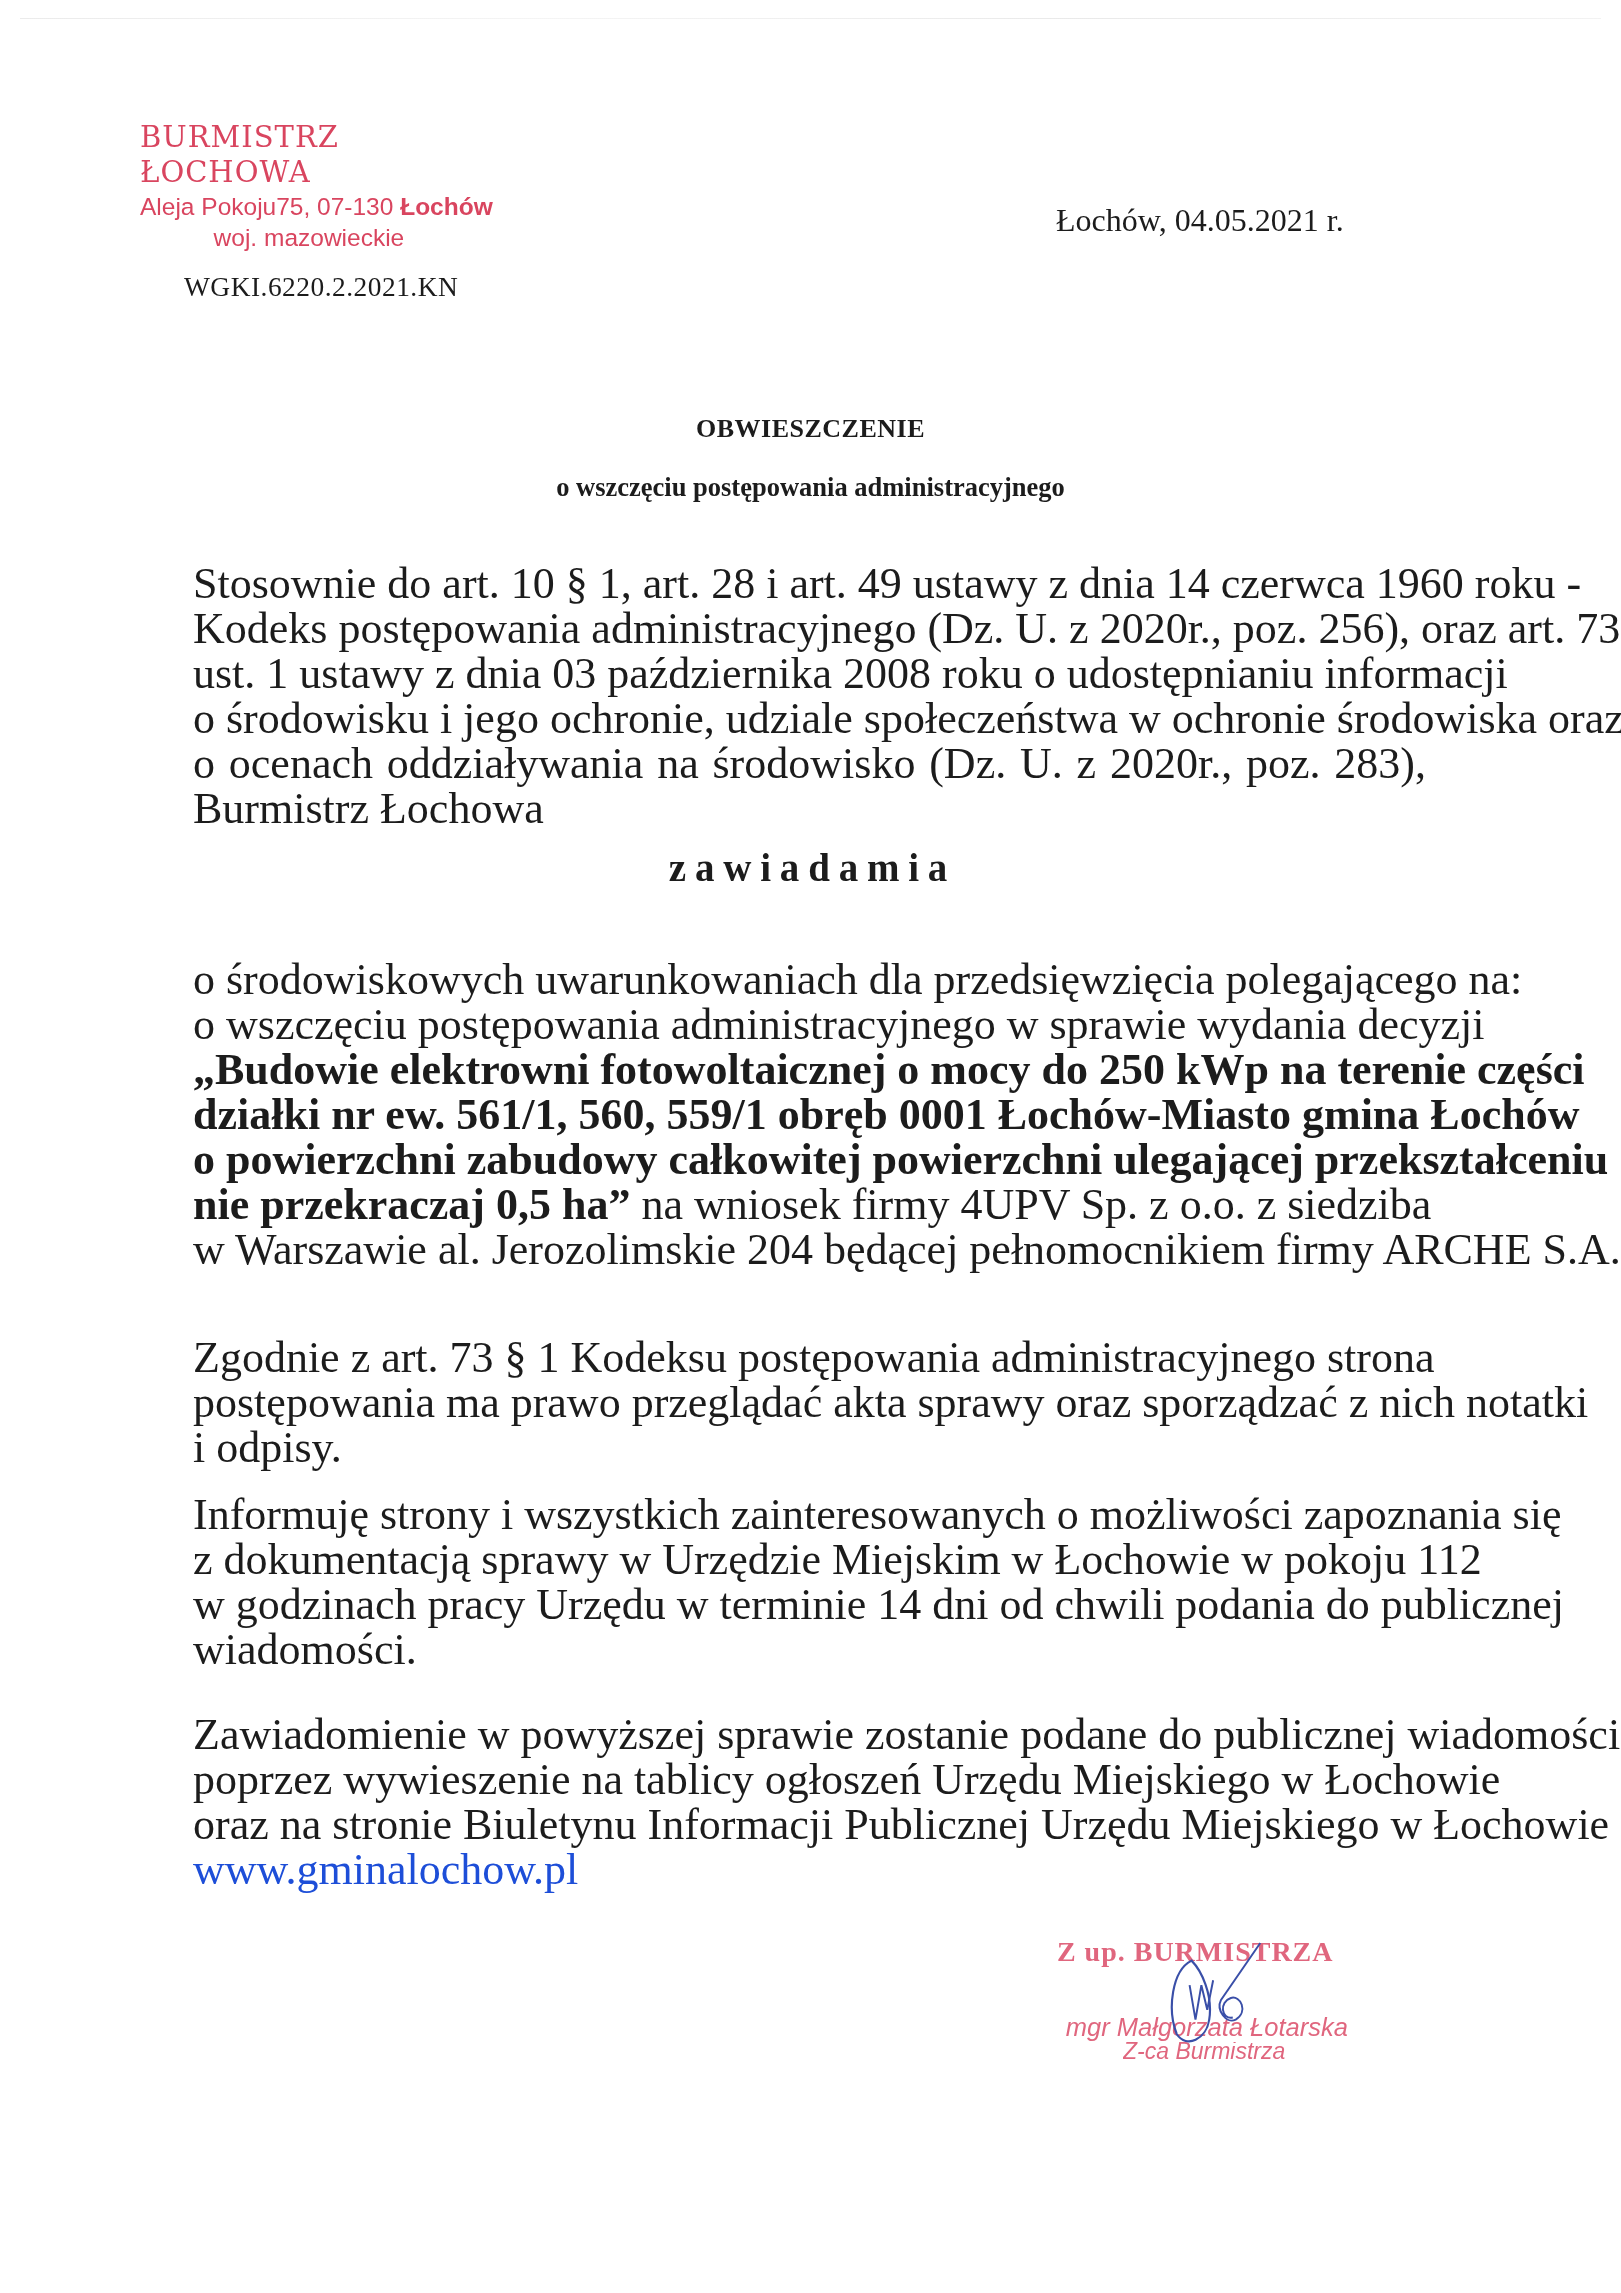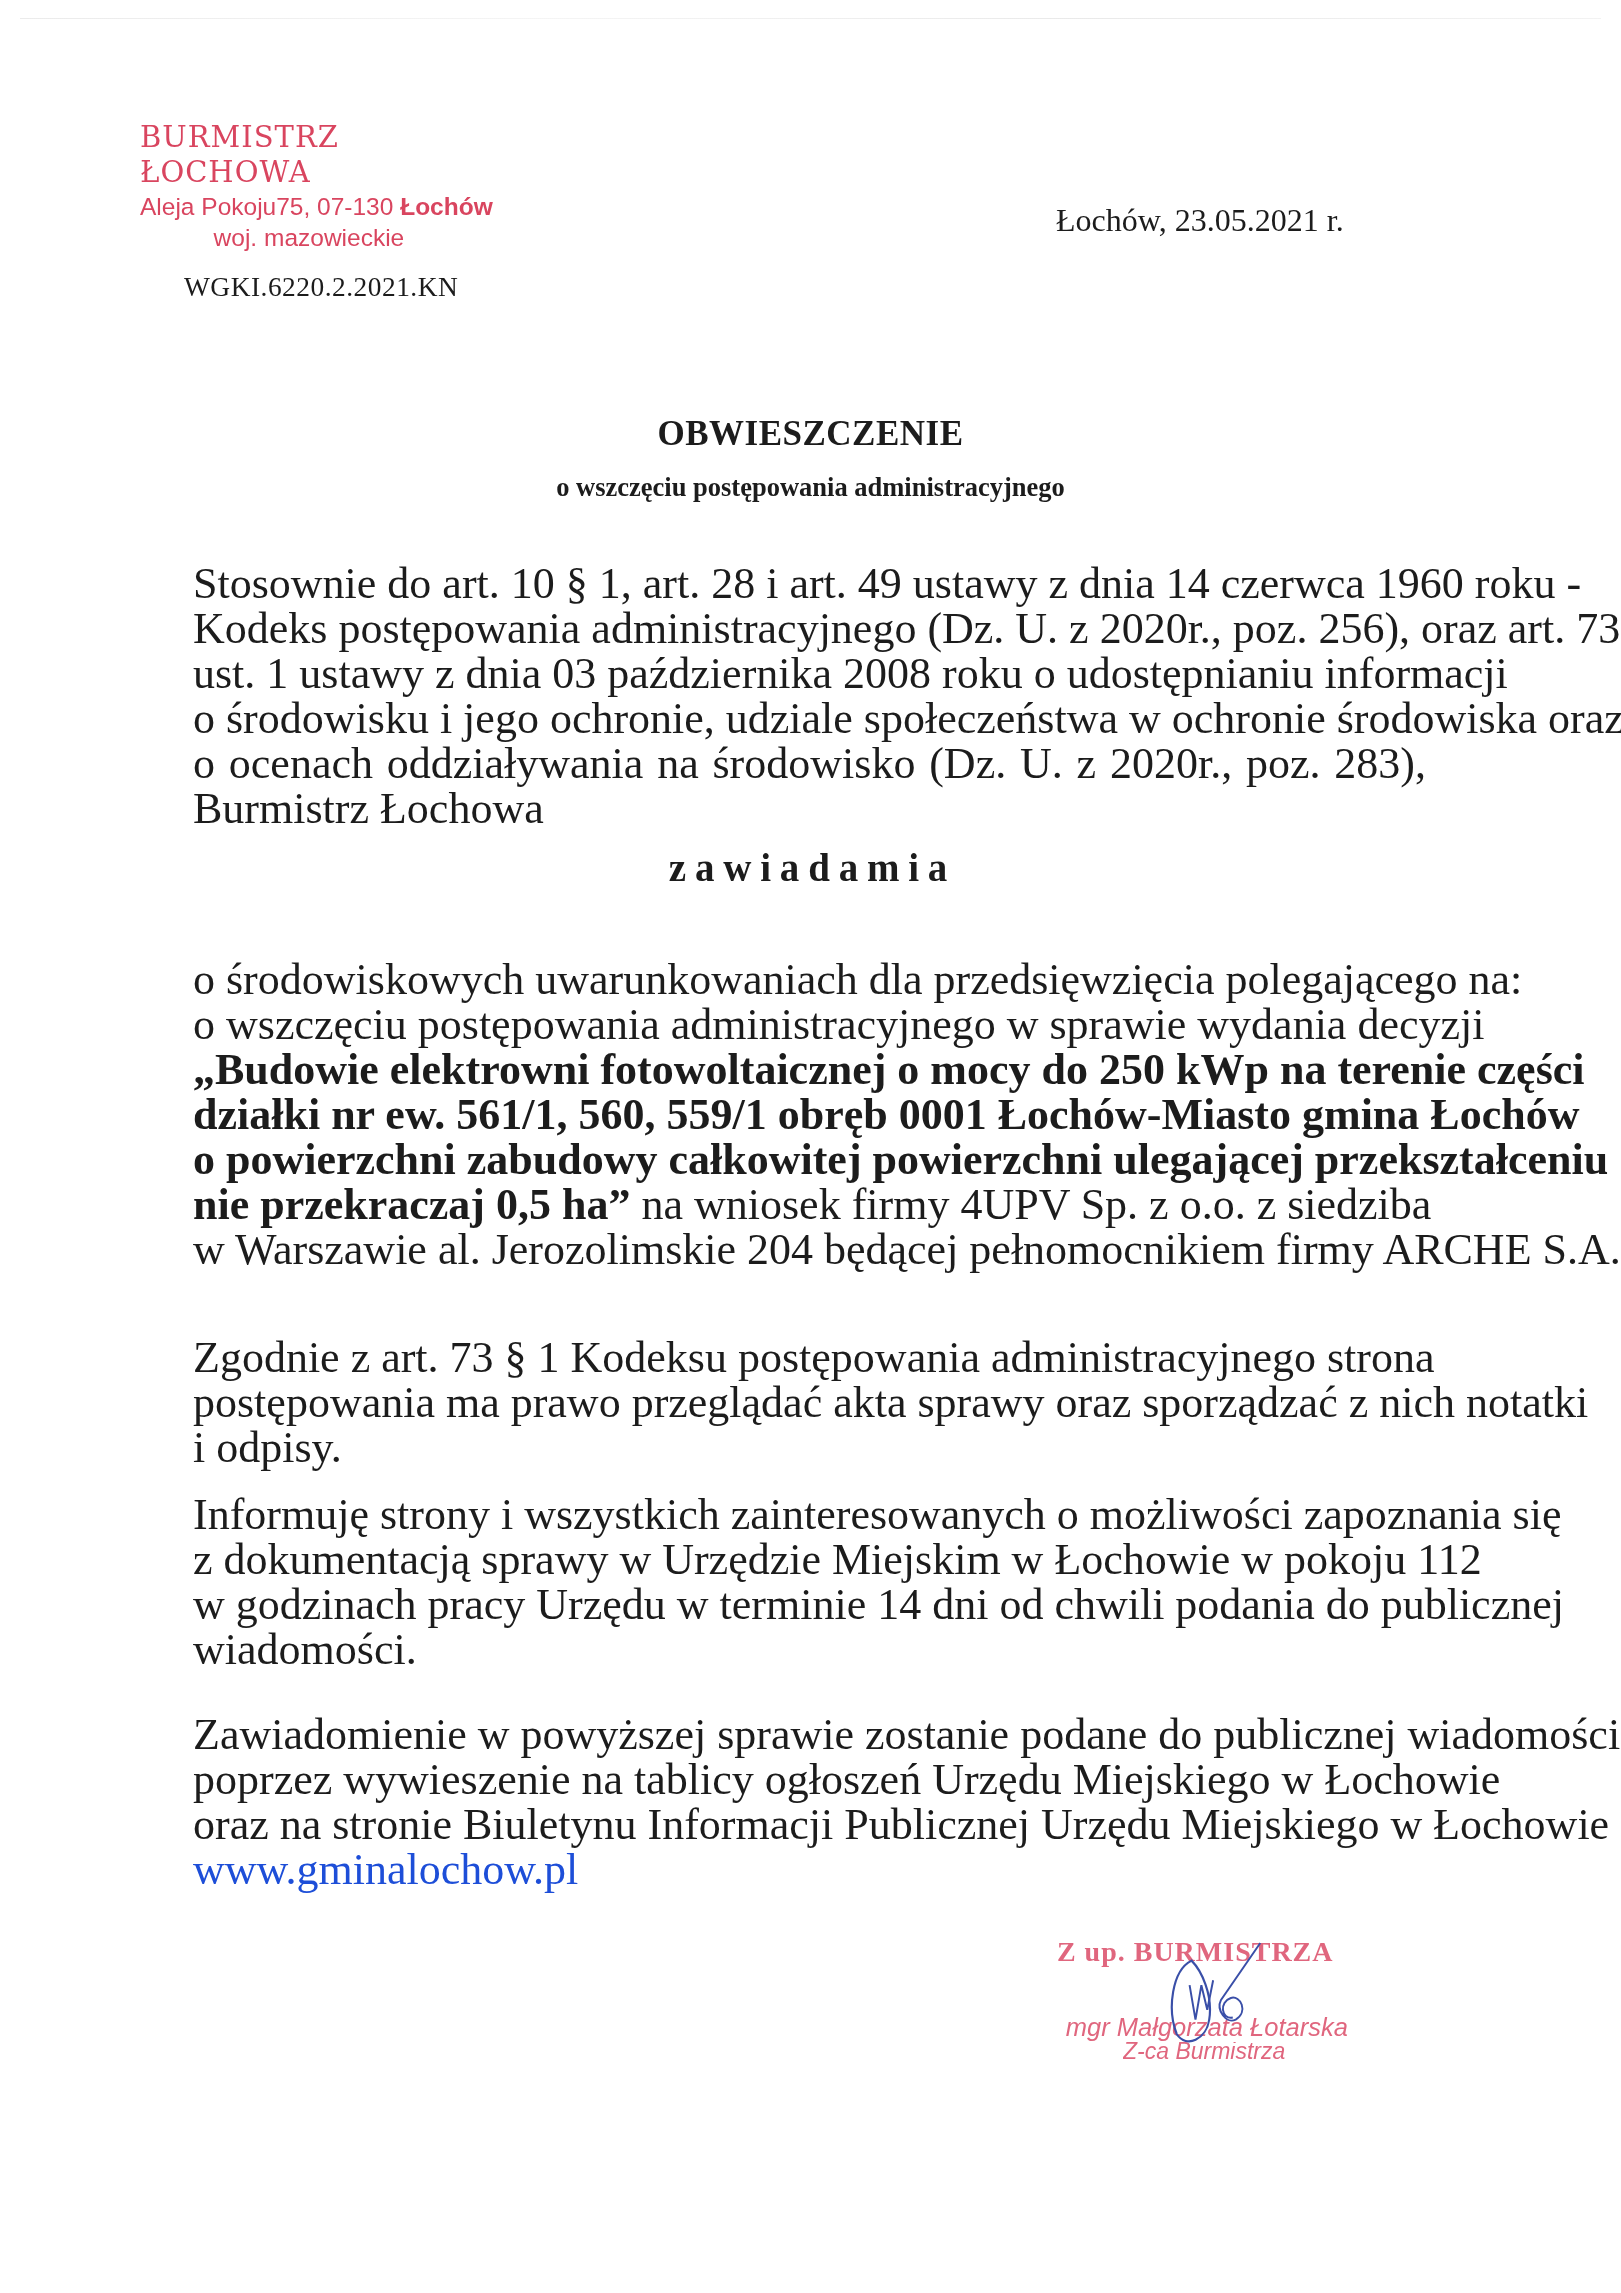--- a/index.html
+++ b/index.html
@@ -12,21 +12,21 @@
   .stamp { position: absolute; left: 140px; top: 120px; width: 353px; color: #d9455f; text-align: center; }
   .stamp .s1 { font-family: "DejaVu Serif", serif; font-size: 29px; letter-spacing: 1px; line-height: 35px; text-align: left; }
   .stamp .s2 { font-family: "Liberation Sans", sans-serif; font-size: 24.5px; line-height: 33px; text-align: left; padding-left: 0; }
   .stamp .s2 b { font-weight: bold; }
   .stamp .s3 { font-family: "Liberation Sans", sans-serif; font-size: 24.5px; line-height: 29px; padding-left: 19.6px; text-align: left; margin-left: 54px; }
 
   .date { position: absolute; left: 1056px; top: 202px; font-size: 32px; }
   .ref  { position: absolute; left: 184px; top: 272px; font-size: 27.4px; letter-spacing: 0.5px; }
 
   .title { position: absolute; left: 0; width: 1621px; top: 414px; text-align: center;
-           font-weight: bold; font-size: 35px; letter-spacing: 0.5px; }
+           font-weight: bold; font-size: 26px; letter-spacing: 0.5px; }
   .subtitle { position: absolute; left: 0; width: 1621px; top: 472px; text-align: center;
               font-weight: bold; font-size: 26.5px; }
 
   .para { position: absolute; left: 186px; width: 1233px; font-size: 44px; line-height: 45px;
           text-align: justify; margin-left: 7px; }
   .para .line { display: block; text-align: justify; text-align-last: justify; white-space: nowrap; height: 45px; }
   .para .line.last { text-align-last: left; }
   .para .line b { font-weight: bold; }
 
   .p1 { top: 561px; }
@@ -52,21 +52,21 @@
 
 <div class="stamp">
   <div class="s1">BURMISTRZ ŁOCHOWA</div>
   <div class="s2">
     <span>Aleja Pokoju75, 07-130</span>
     <b>Łochów</b>
   </div>
   <div class="s3">woj. mazowieckie</div>
 </div>
 
-<div class="date">Łochów, 23.05.2021 r.</div>
+<div class="date">Łochów, 04.05.2021 r.</div>
 <div class="ref">WGKI.6220.2.2021.KN</div>
 
 <div class="title">OBWIESZCZENIE</div>
 <div class="subtitle">o wszczęciu postępowania administracyjnego</div>
 
 <div class="para p1">
   <span class="line">Stosownie do art. 10 § 1, art. 28 i art. 49 ustawy z dnia 14 czerwca 1960 roku -</span>
   <span class="line">Kodeks postępowania administracyjnego (Dz. U. z 2020r., poz. 256), oraz art. 73</span>
   <span class="line">ust. 1 ustawy z dnia 03 października 2008 roku o udostępnianiu informacji</span>
   <span class="line">o środowisku i jego ochronie, udziale społeczeństwa w ochronie środowiska oraz</span>

